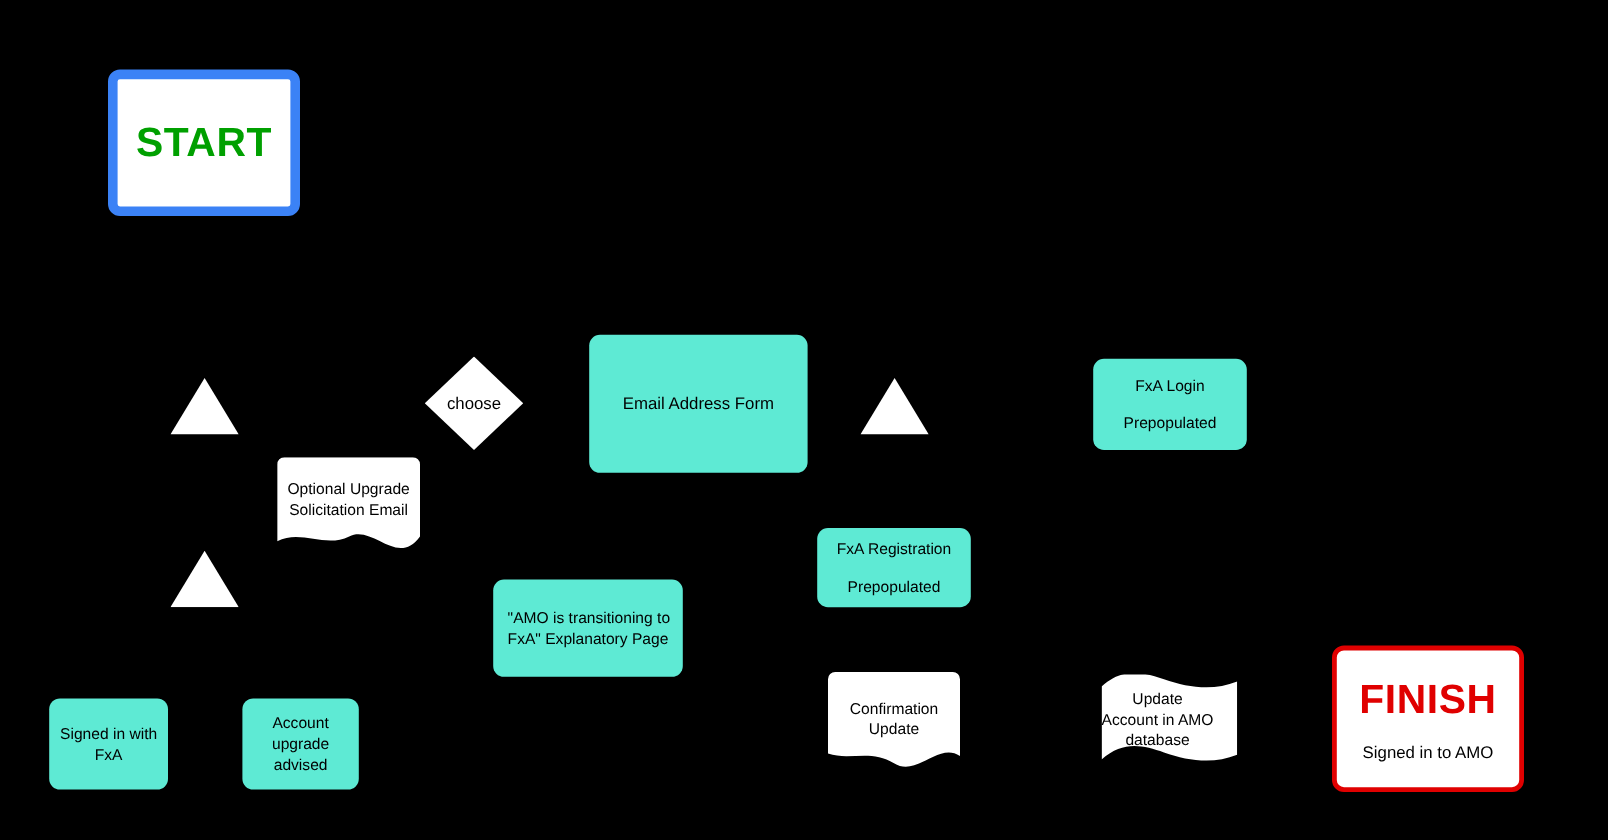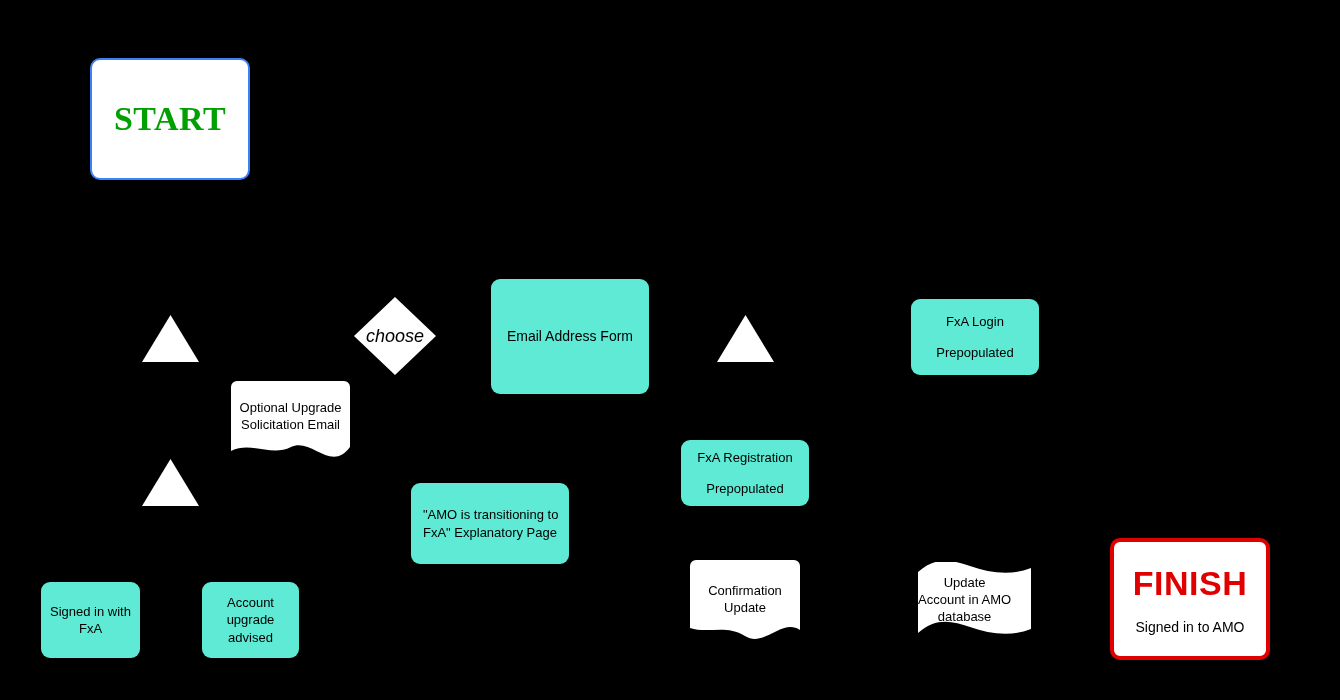--- a/index.html
+++ b/index.html
@@ -42,22 +42,21 @@
   .terminator {
     background: #ffffff;
     border-radius: 10px;
     display: flex;
     flex-direction: column;
     align-items: center;
     justify-content: center;
     text-align: center;
   }
   .terminator.start {
-    border: 2px solid #3b82f6;
-    font-family: Liberation Serif, serif;
+    border: 8px solid #3b82f6;
   }
   .terminator.finish {
     border: 4px solid #e00000;
   }
   .term-title {
     font-size: 34px;
     font-weight: bold;
     letter-spacing: 0.5px;
   }
   .terminator.start .term-title { color: #00a000; }
@@ -91,23 +90,22 @@
 
   
   .diamond-wrap { position: absolute; }
   .diamond-shape { position: absolute; inset: 0; }
   .diamond-label {
     position: absolute;
     inset: 0;
     display: flex;
     align-items: center;
     justify-content: center;
-    font-size: 18px;
-    color: #000000;
-    font-style: italic;
+    font-size: 14px;
+    color: #000000;
   }
 
   
   .doc-wrap { position: absolute; }
   .doc-shape { position: absolute; inset: 0; }
   .doc-label {
     position: absolute;
     left: 0; right: 0;
     top: 18px;
     text-align: center;
@@ -166,21 +164,21 @@
                C100,92 80,56 60,66
                C40,76 20,60 0,70
                V6 A6,6 0 0 1 6,0 Z" fill="#ffffff"></path>
     </svg>
     <div class="doc-label">
       <div>Optional Upgrade</div>
       <div>Solicitation Email</div>
     </div>
   </div>
 
-  <div class="node box" style="left:491px; top:279px; width:158px; height:115px; font-size:14px;">
+  <div class="node box" style="left:491px; top:279px; width:182px; height:115px; font-size:14px;">
     <div>Email Address Form</div>
   </div>
 
   <div class="tri-wrap" style="left:717px; top:315px; width:57px; height:47px;">
     <svg class="tri-shape" viewBox="0 0 57 47" preserveAspectRatio="none">
       <polygon points="28.5,0 57,47 0,47" fill="#ffffff"></polygon>
     </svg>
     <div class="tri-label">if</div>
   </div>
 

